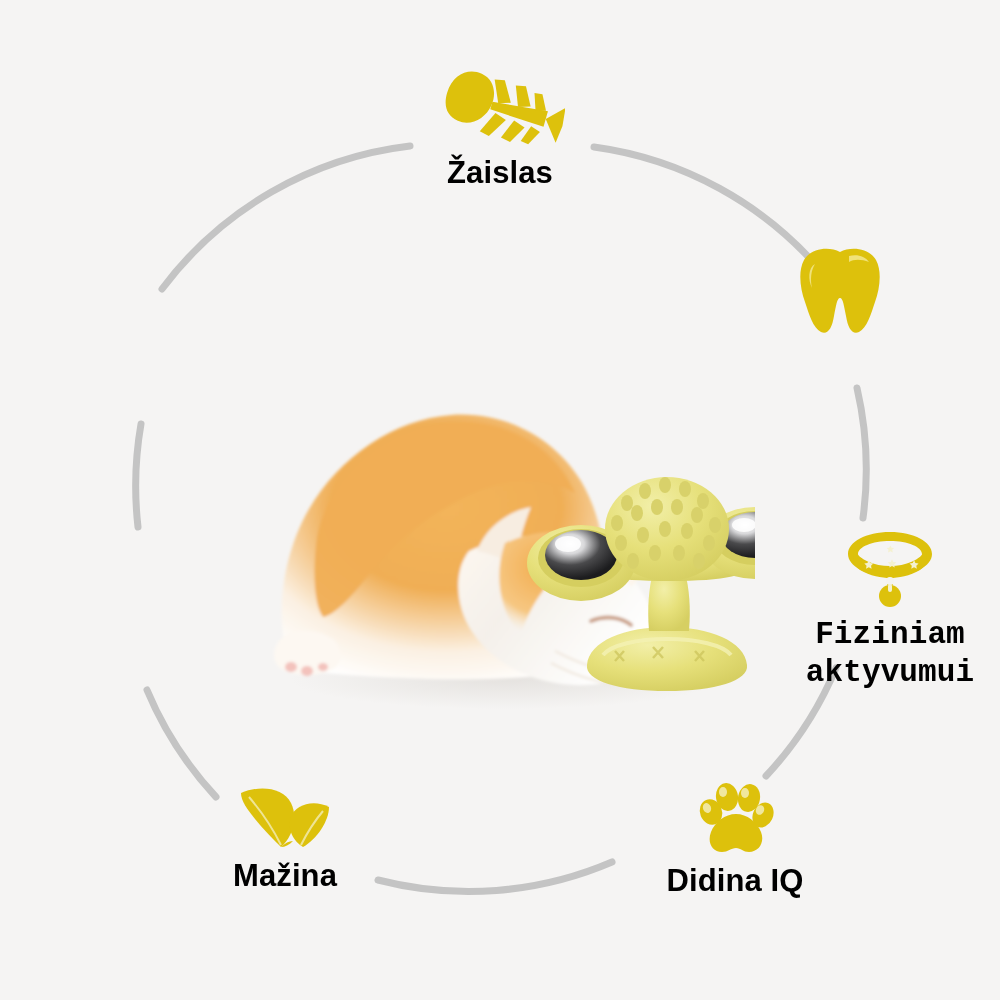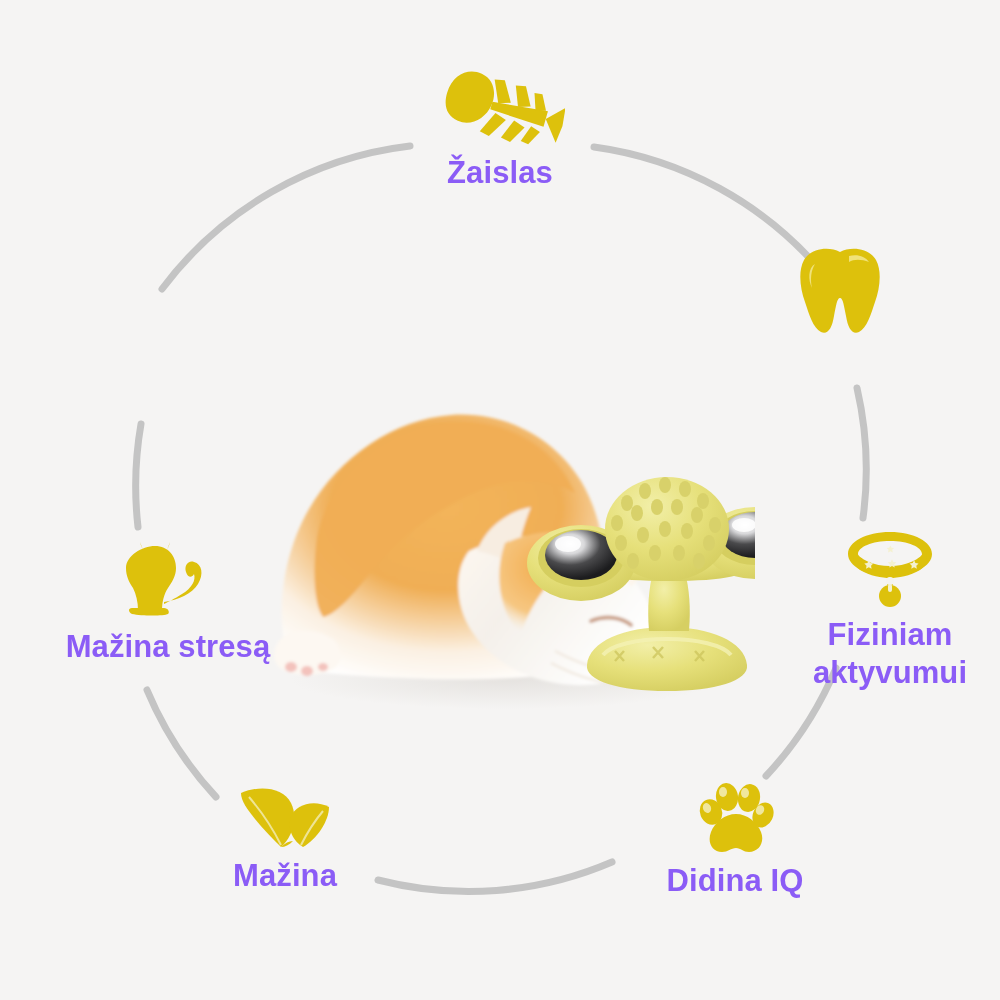--- a/index.html
+++ b/index.html
@@ -32,35 +32,35 @@
     z-index: 4;
   }
   .feature .icon {
     display: block;
     line-height: 0;
   }
   .feature .label {
     margin-top: 8px;
     font-size: 31px;
     font-weight: bold;
-    color: #8b5cf6;
+    color: #000000;
     letter-spacing: 0.1px;
     line-height: 1.12;
     white-space: pre-line;
   }
   
   #feat-zaislas     { left: 500px; top: 68px; }
   #feat-toothbrush  { left: 840px; top: 248px; }
   #feat-physical    { left: 890px; top: 528px; }
   #feat-iq          { left: 735px; top: 782px; }
   #feat-catnip      { left: 285px; top: 785px; }
   #feat-stress      { left: 168px; top: 532px; }
   #feat-scratch     { left: 165px; top: 258px; }
 
-  #feat-physical .label { line-height: 1.22; }
+  #feat-physical .label { line-height: 1.22; font-family: Liberation Mono, monospace; }
 
   
   #center-photo {
     position: absolute;
     left: 255px;
     top: 315px;
     width: 500px;
     height: 410px;
     z-index: 2;
   }
@@ -328,34 +328,15 @@
         </g>
         <g stroke="#f2ebad" stroke-width="2" fill="none" opacity="0.85">
           <path d="M 12,12 C 24,26 36,44 44,60"></path>
           <path d="M 86,26 C 76,38 68,52 64,60"></path>
         </g>
       </svg>
     </span>
     <span class="label">Mažina</span>
   </div>
 
-  <div class="feature" id="feat-stress">
-    <span class="icon">
-      <svg width="92" height="90" viewBox="0 0 92 90">
-        <g fill="#ddc10c">
-          <path d="M 18,10 C 20,18 24,24 30,26 L 24,26 L 18,10 Z"></path>
-          <path d="M 48,10 C 46,18 42,24 36,26 L 42,26 L 48,10 Z"></path>
-          <path d="M 33,14 C 46,14 54,24 54,36 C 54,44 50,50 46,56
-                   C 42,62 40,70 40,78 L 16,78 C 16,70 14,62 11,56
-                   C 7,50 4,44 4,36 C 4,24 20,14 33,14 Z"></path>
-          <path d="M 10,76 C 22,76 34,76 42,76 C 46,76 48,80 46,82
-                   C 42,84 20,84 10,82 C 6,80 6,76 10,76 Z"></path>
-          <path d="M 42,70 C 56,68 70,62 76,52 C 82,42 80,32 72,30
-                   C 66,28 62,34 64,40 C 66,46 70,46 72,42
-                   C 74,48 70,56 60,62 C 52,67 46,70 42,72 Z"></path>
-        </g>
-      </svg>
-    </span>
-    <span class="label">Mažina stresą</span>
-  </div>
 
 
 </div>
 
 </body></html>

